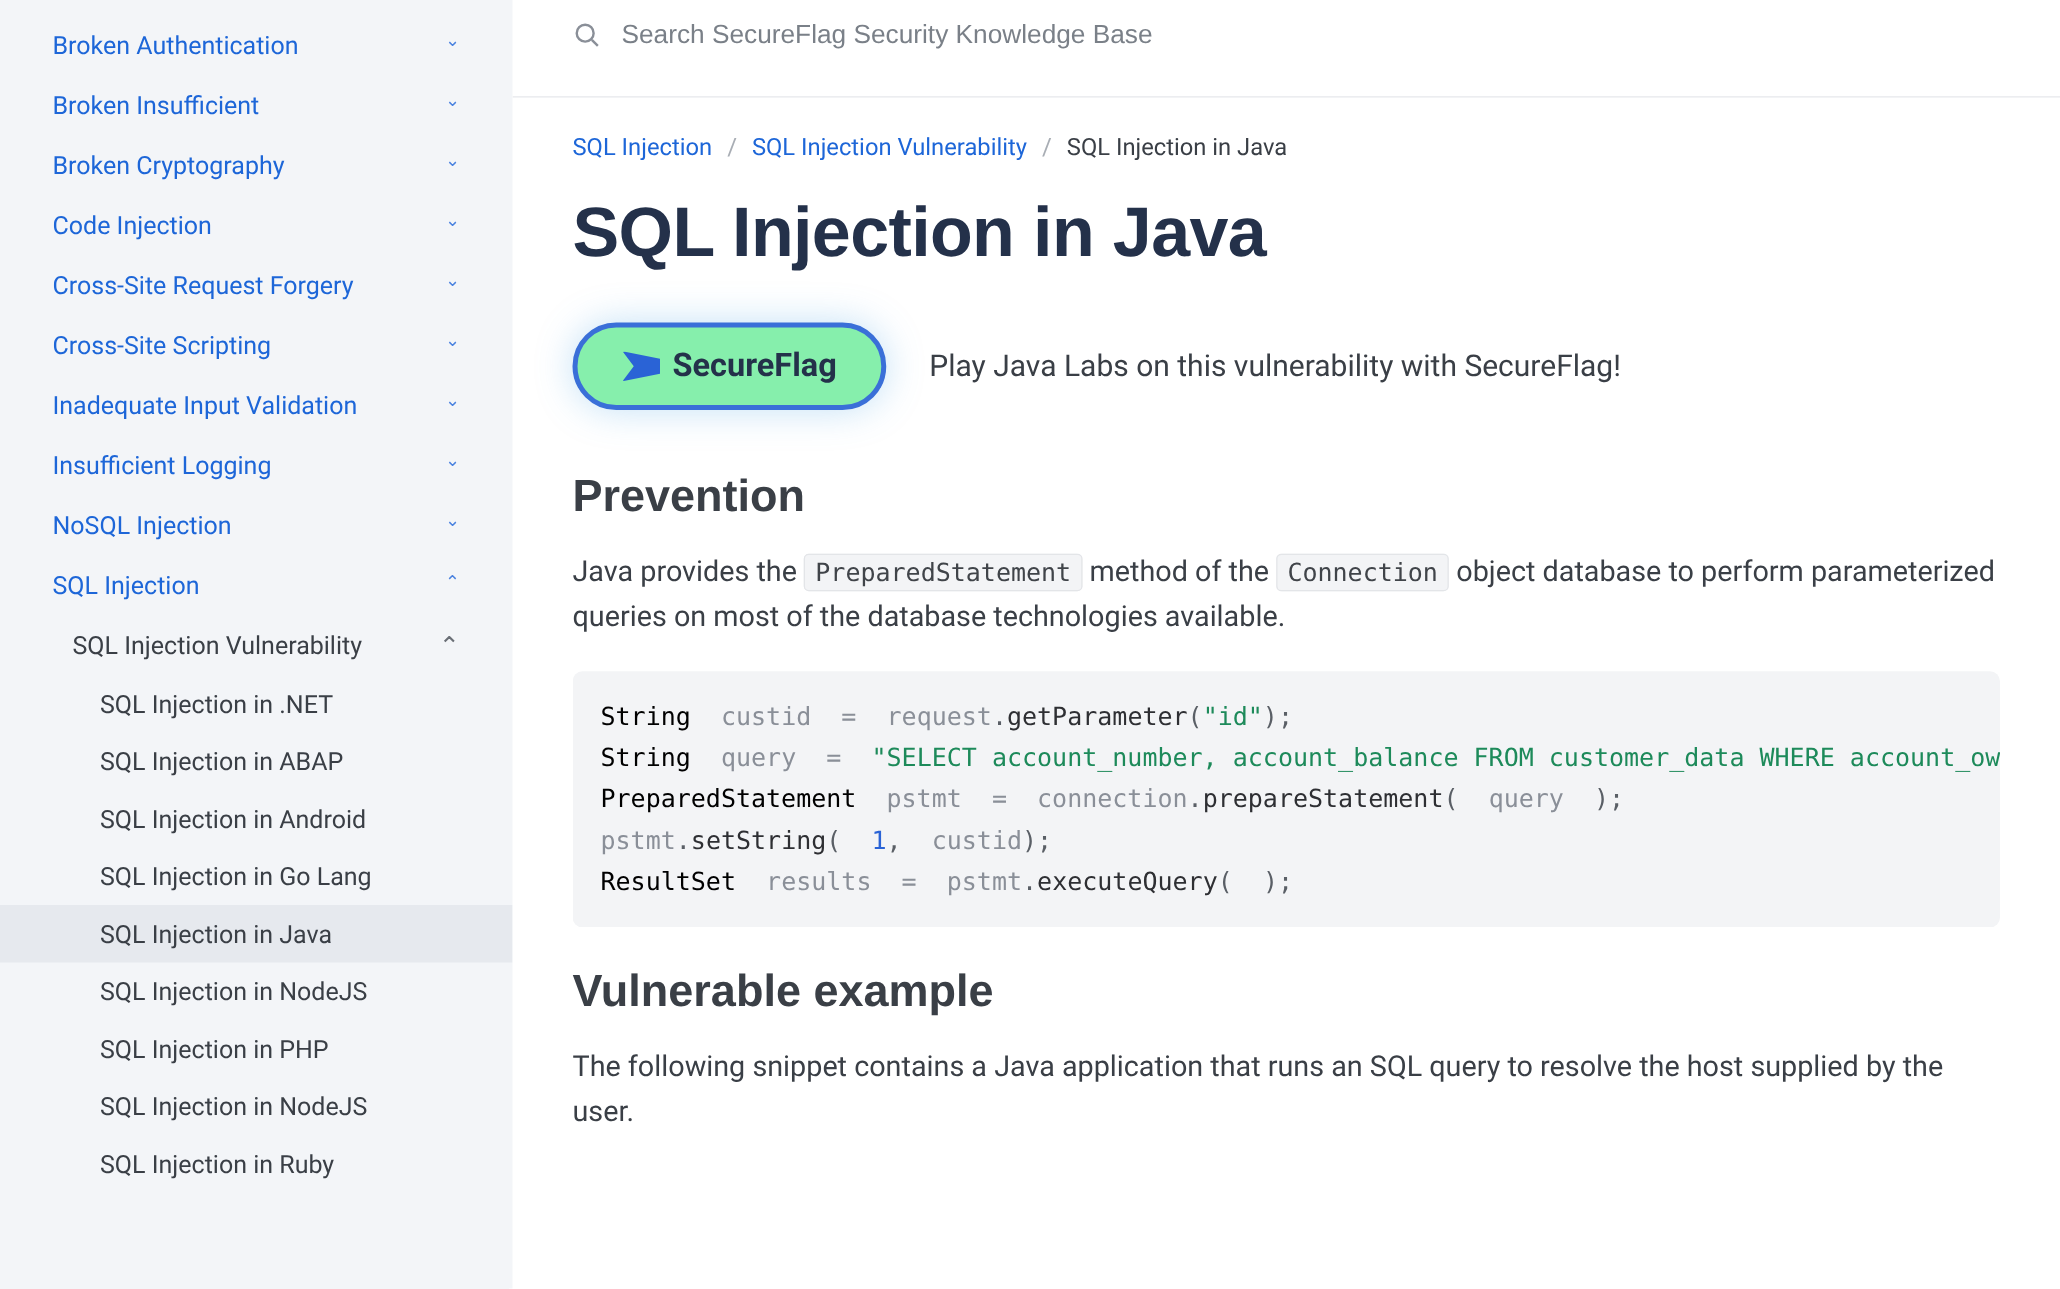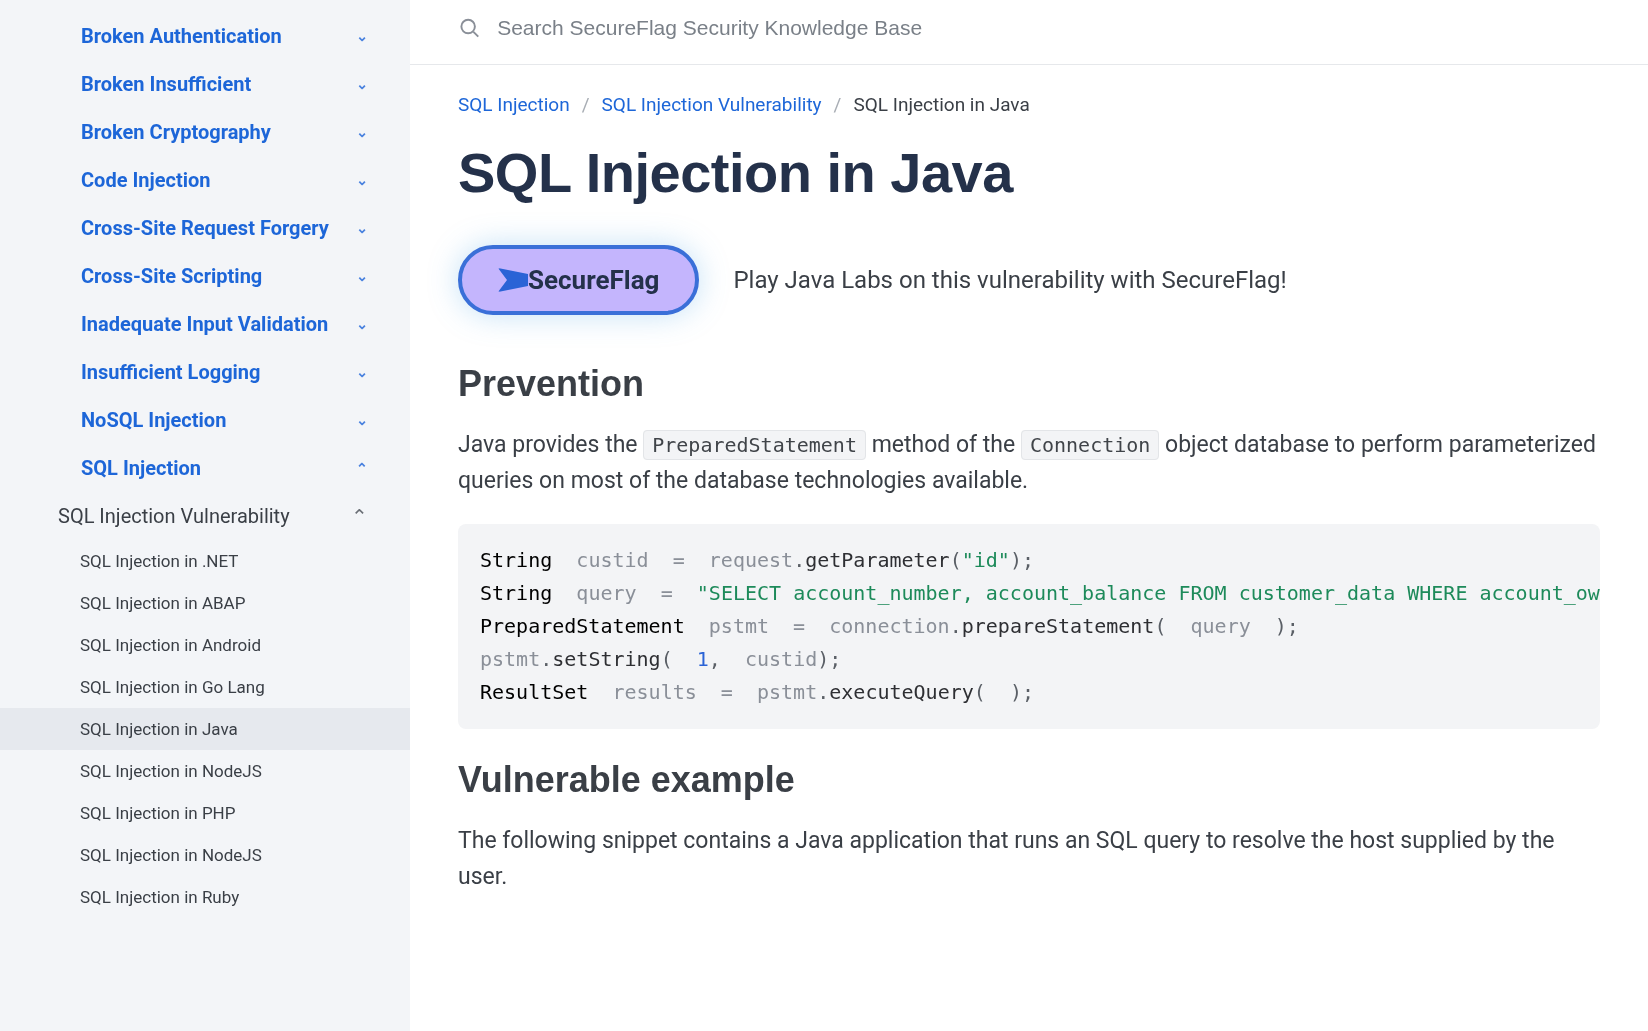--- a/index.html
+++ b/index.html
@@ -15,60 +15,59 @@
   
   .sidebar {
     width: 410px;
     background: #f3f5f8;
     padding: 12px 0 24px 0;
     overflow-y: auto;
     flex-shrink: 0;
   }
   .nav-item {
     display: flex;
-    align-items: center;
+    align-items: flex-start;
     justify-content: space-between;
     padding: 12px 42px 12px 42px;
     color: #1d66d8;
     font-size: 20px;
-    font-weight: 700;
+    font-weight: 400;
     cursor: pointer;
-    margin-left: 39px;
   }
   .nav-item .chev { color: #4a82df; font-size: 14px; }
   .sub-item {
     padding: 12px 42px 12px 58px;
     color: #3a3f46;
     font-size: 20px;
     display: flex;
     justify-content: space-between;
     align-items: center;
     cursor: pointer;
   }
   .leaf {
     padding: 11px 42px 11px 80px;
     color: #3a3f46;
-    font-size: 17px;
+    font-size: 20px;
     cursor: pointer;
   }
   .leaf.active {
     background: #e6e9ee;
   }
   
   .main {
     flex: 1;
     display: flex;
     flex-direction: column;
     overflow: hidden;
   }
   .search-bar {
     display: flex;
     align-items: center;
     gap: 16px;
-    padding: 16px 48px 24px 48px;
+    padding: 16px 48px 37px 48px;
     border-bottom: 1px solid #e6e8eb;
   }
   .search-bar svg { color: #8a8f98; }
   .search-bar input {
     border: none;
     outline: none;
     font-size: 21px;
     color: #555;
     width: 100%;
   }
@@ -100,22 +99,23 @@
     align-items: center;
     gap: 34px;
     margin-bottom: 48px;
   }
   .pill {
     border: 4px solid #3a6fd8;
     border-radius: 999px;
     padding: 16px 36px;
     display: flex;
     align-items: center;
+    gap: 10px;
     box-shadow: 0 0 30px rgba(85,170,230,0.35);
-    background: #c4b5fd;
+    background: #86efac;
     position: relative;
   }
   .pill .flagicon {
     width: 30px; height: 24px;
     background: #2a63d6;
     clip-path: polygon(0 0, 100% 25%, 100% 75%, 0 100%, 30% 50%);
     border-radius: 2px;
     position: relative;
   }
   .pill .flagtext {

